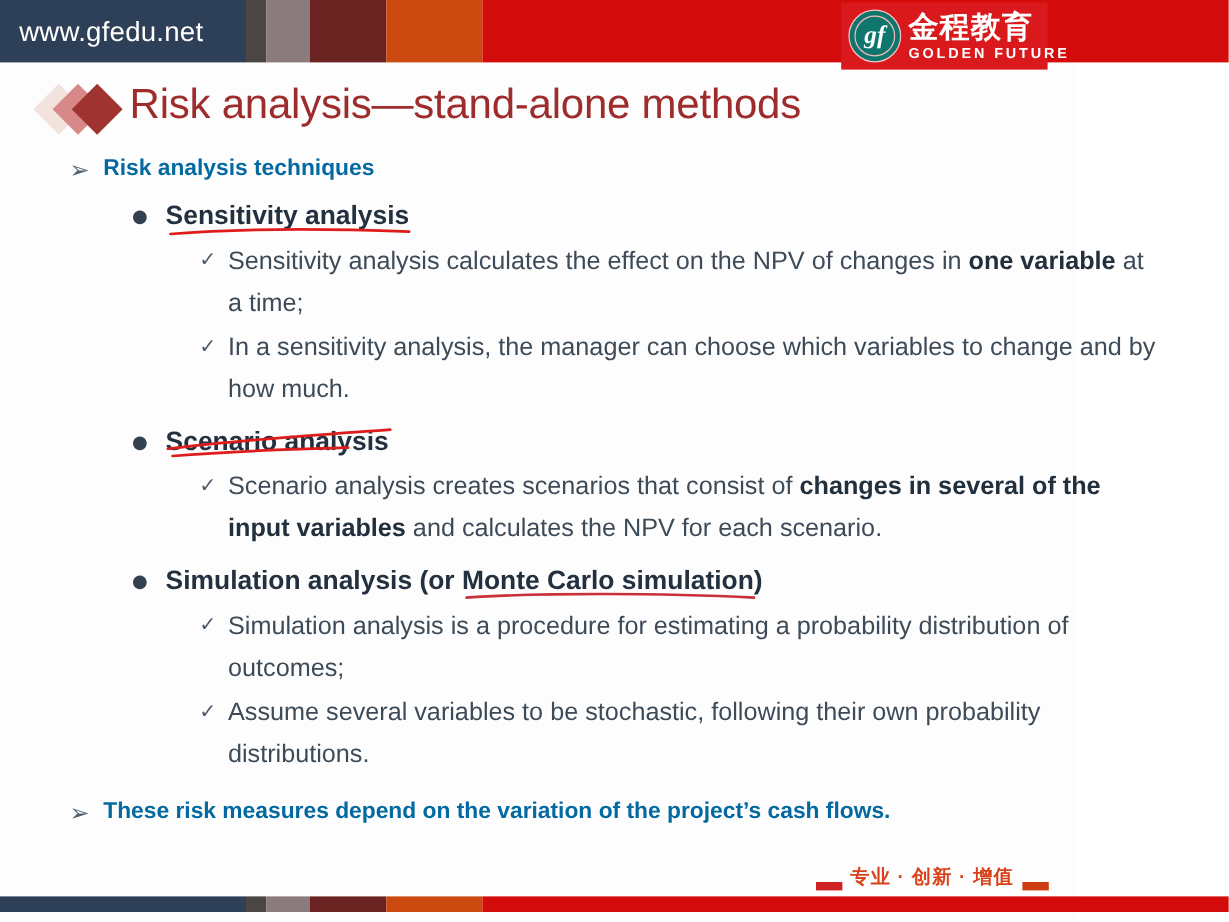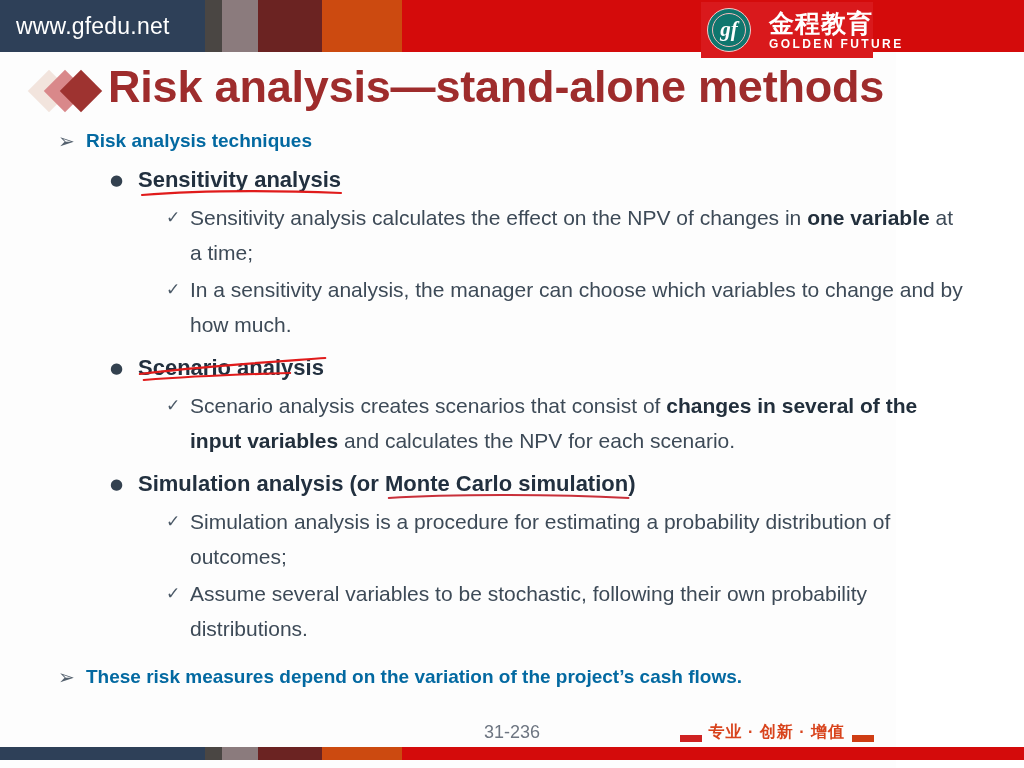--- a/index.html
+++ b/index.html
@@ -66,21 +66,21 @@
     width: 100%; height: 100%;
     display: flex; align-items: center; justify-content: center;
     color: #ffffff;
     font-family: "Liberation Serif", serif;
     font-style: italic;
     font-size: 21px;
     font-weight: 700;
     line-height: 1;
     padding-bottom: 1px;
   }
-  .logo-text { margin-left: 18px; line-height: 1; }
+  .logo-text { margin-left: 6px; line-height: 1; }
   .logo-cn {
     color: #ffffff;
     font-size: 25px;
     font-weight: 700;
     letter-spacing: 1px;
     line-height: 28px;
     white-space: nowrap;
   }
   .logo-en {
     color: #ffffff;
@@ -106,22 +106,22 @@
     transform: rotate(45deg);
     top: 6px;
   }
   .dia-1 { left: 0px;  background: #f2e4dd; }
   .dia-2 { left: 16px; background: #d9888a; }
   .dia-3 { left: 32px; background: #9e3330; }
 
   .slide-title {
     position: absolute; left: 108px; top: 0px;
     color: #9e2c2c;
-    font-size: 45px;
-    font-weight: 700;
+    font-size: 35px;
+    font-weight: 400;
     letter-spacing: -0.2px;
     line-height: 50px;
     white-space: nowrap;
   }
 
   
   .body {
     position: absolute;
     left: 0; top: 126px;
     width: 1024px;
@@ -359,21 +359,20 @@
 
     <div class="gap-m"></div>
 
     <div class="lvl1">
       <span class="marker">➢</span>
       <span class="txt">These risk measures depend on the variation of the project’s cash flows.</span>
     </div>
 
   </div>
 
-  <div class="page-no">31-236</div>
 
   <div class="tagline">
     <span class="tag-dash"></span>
     <span class="tag-text">专业 · 创新 · 增值</span>
     <span class="tag-dash right"></span>
   </div>
 
   <div class="botbar">
     <div class="blk b-navy"></div>
     <div class="blk b-dgray"></div>

